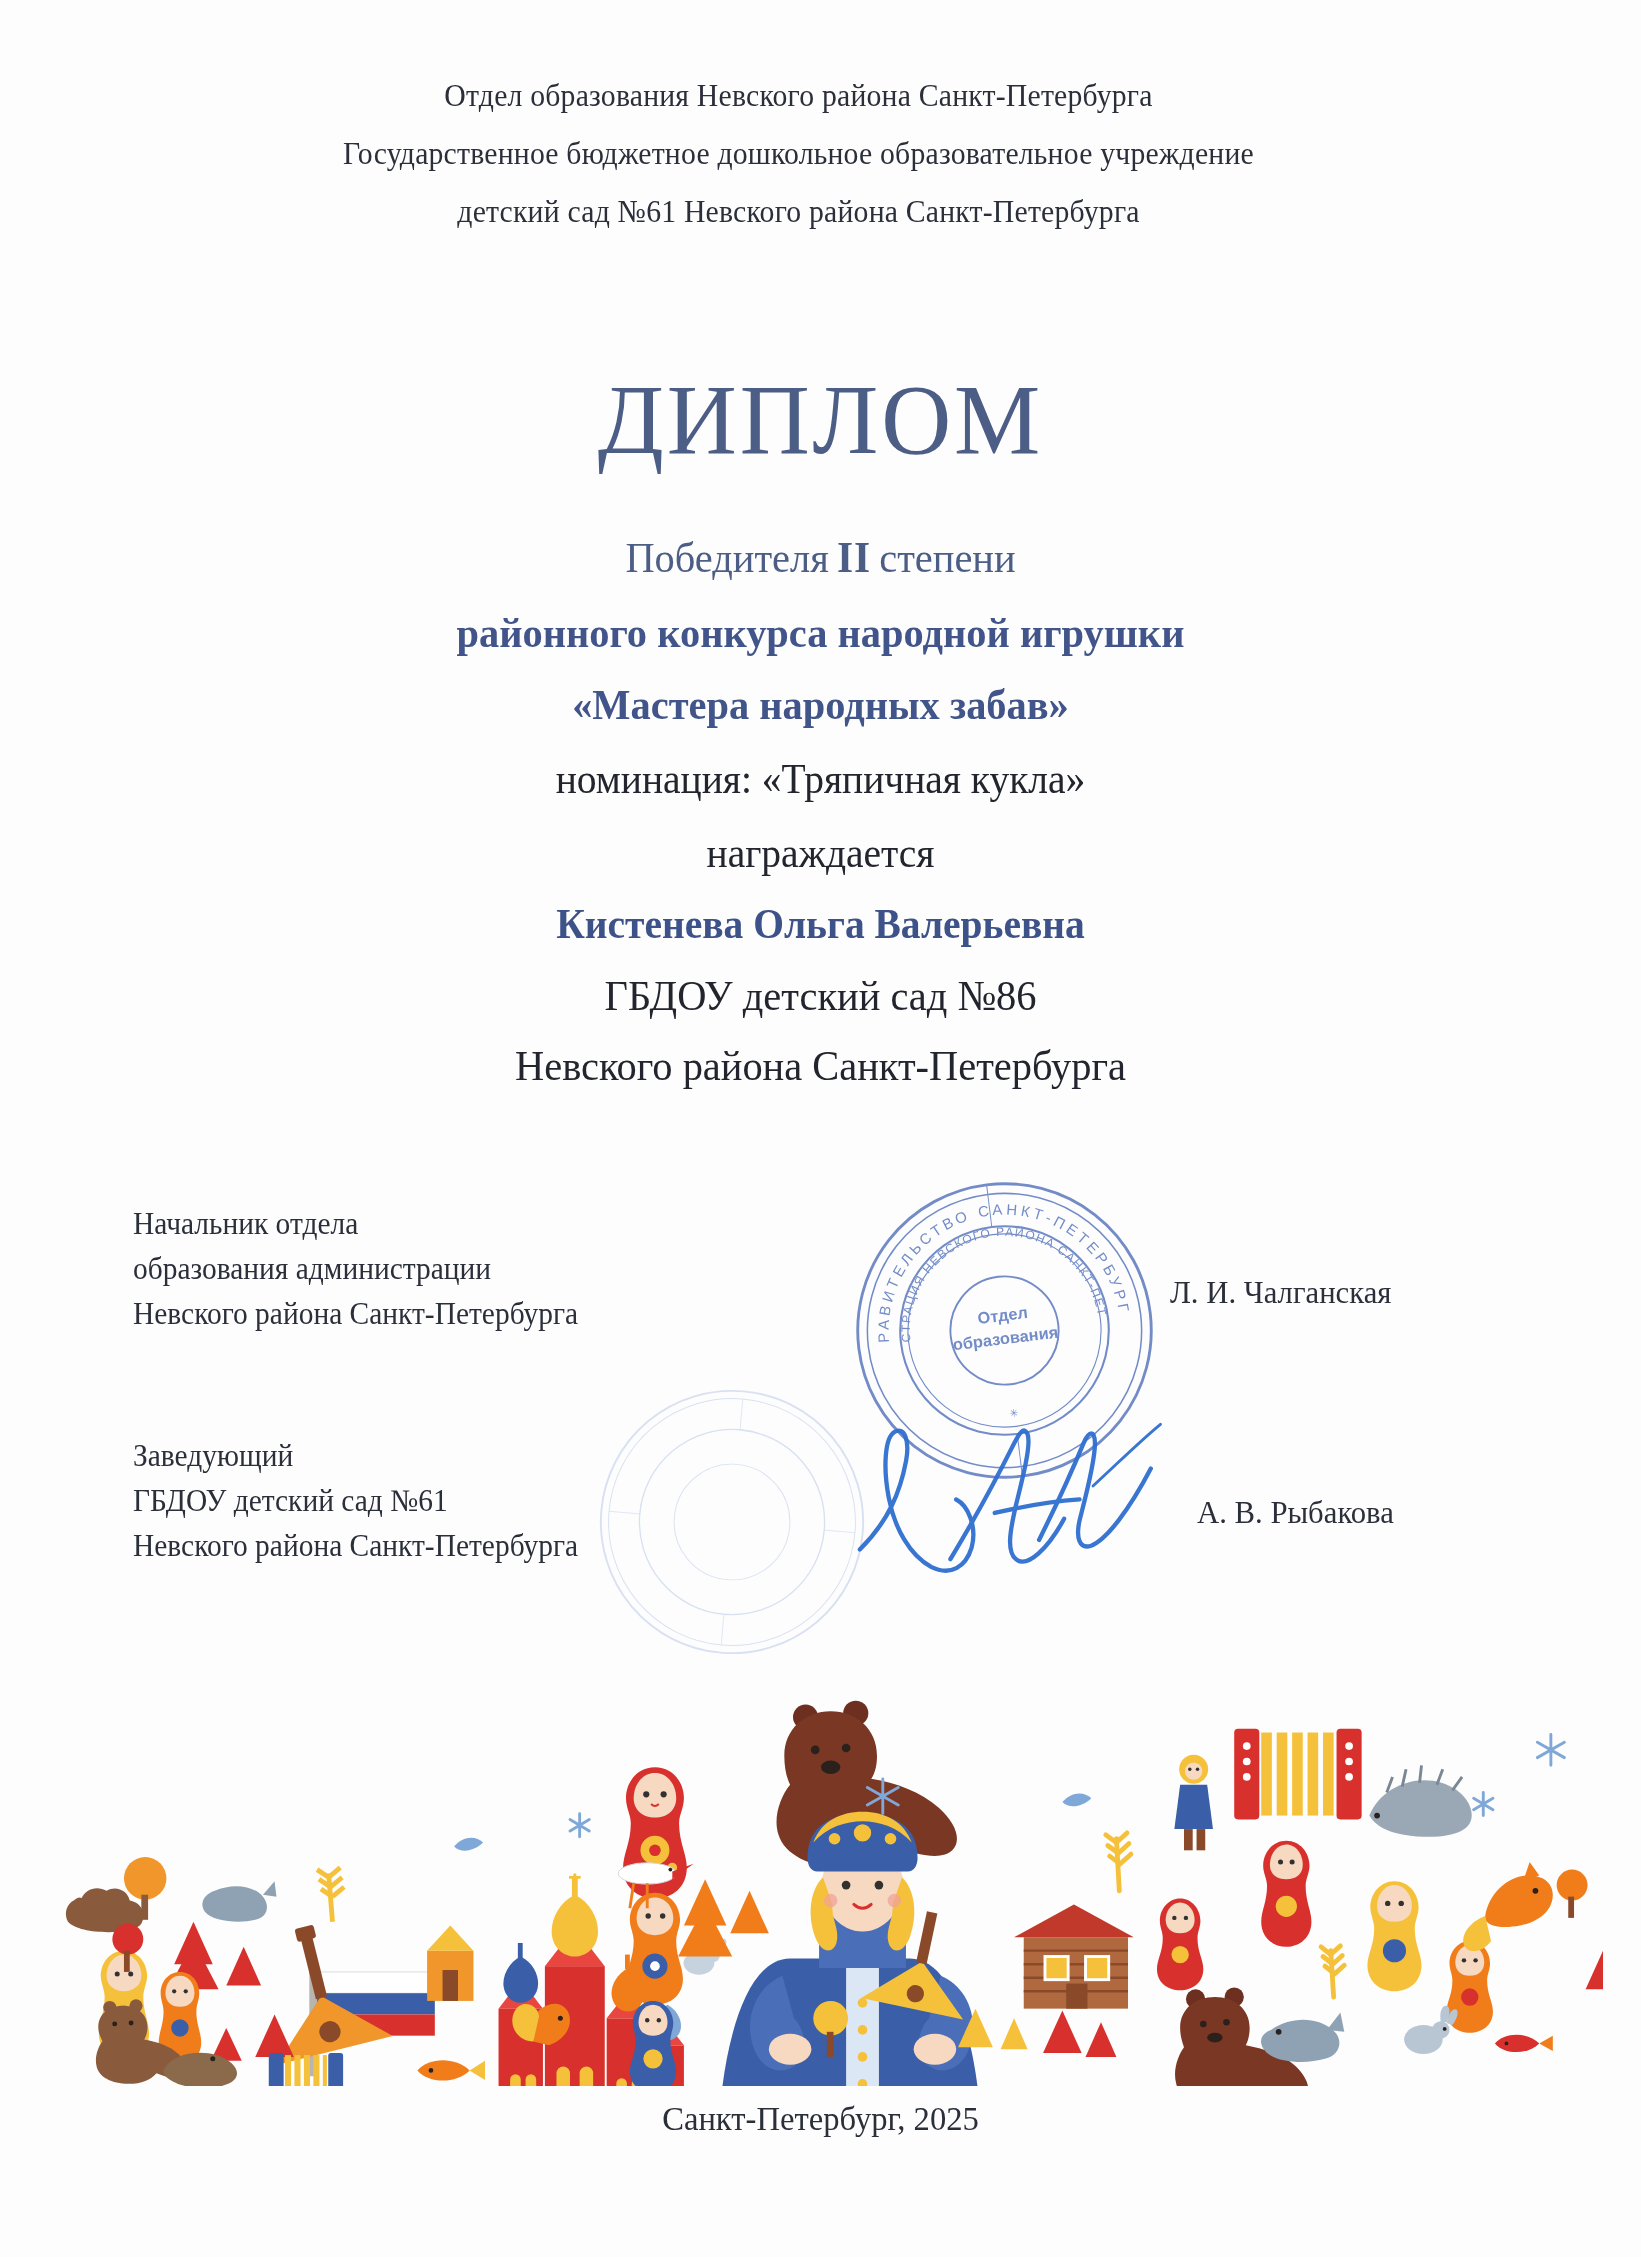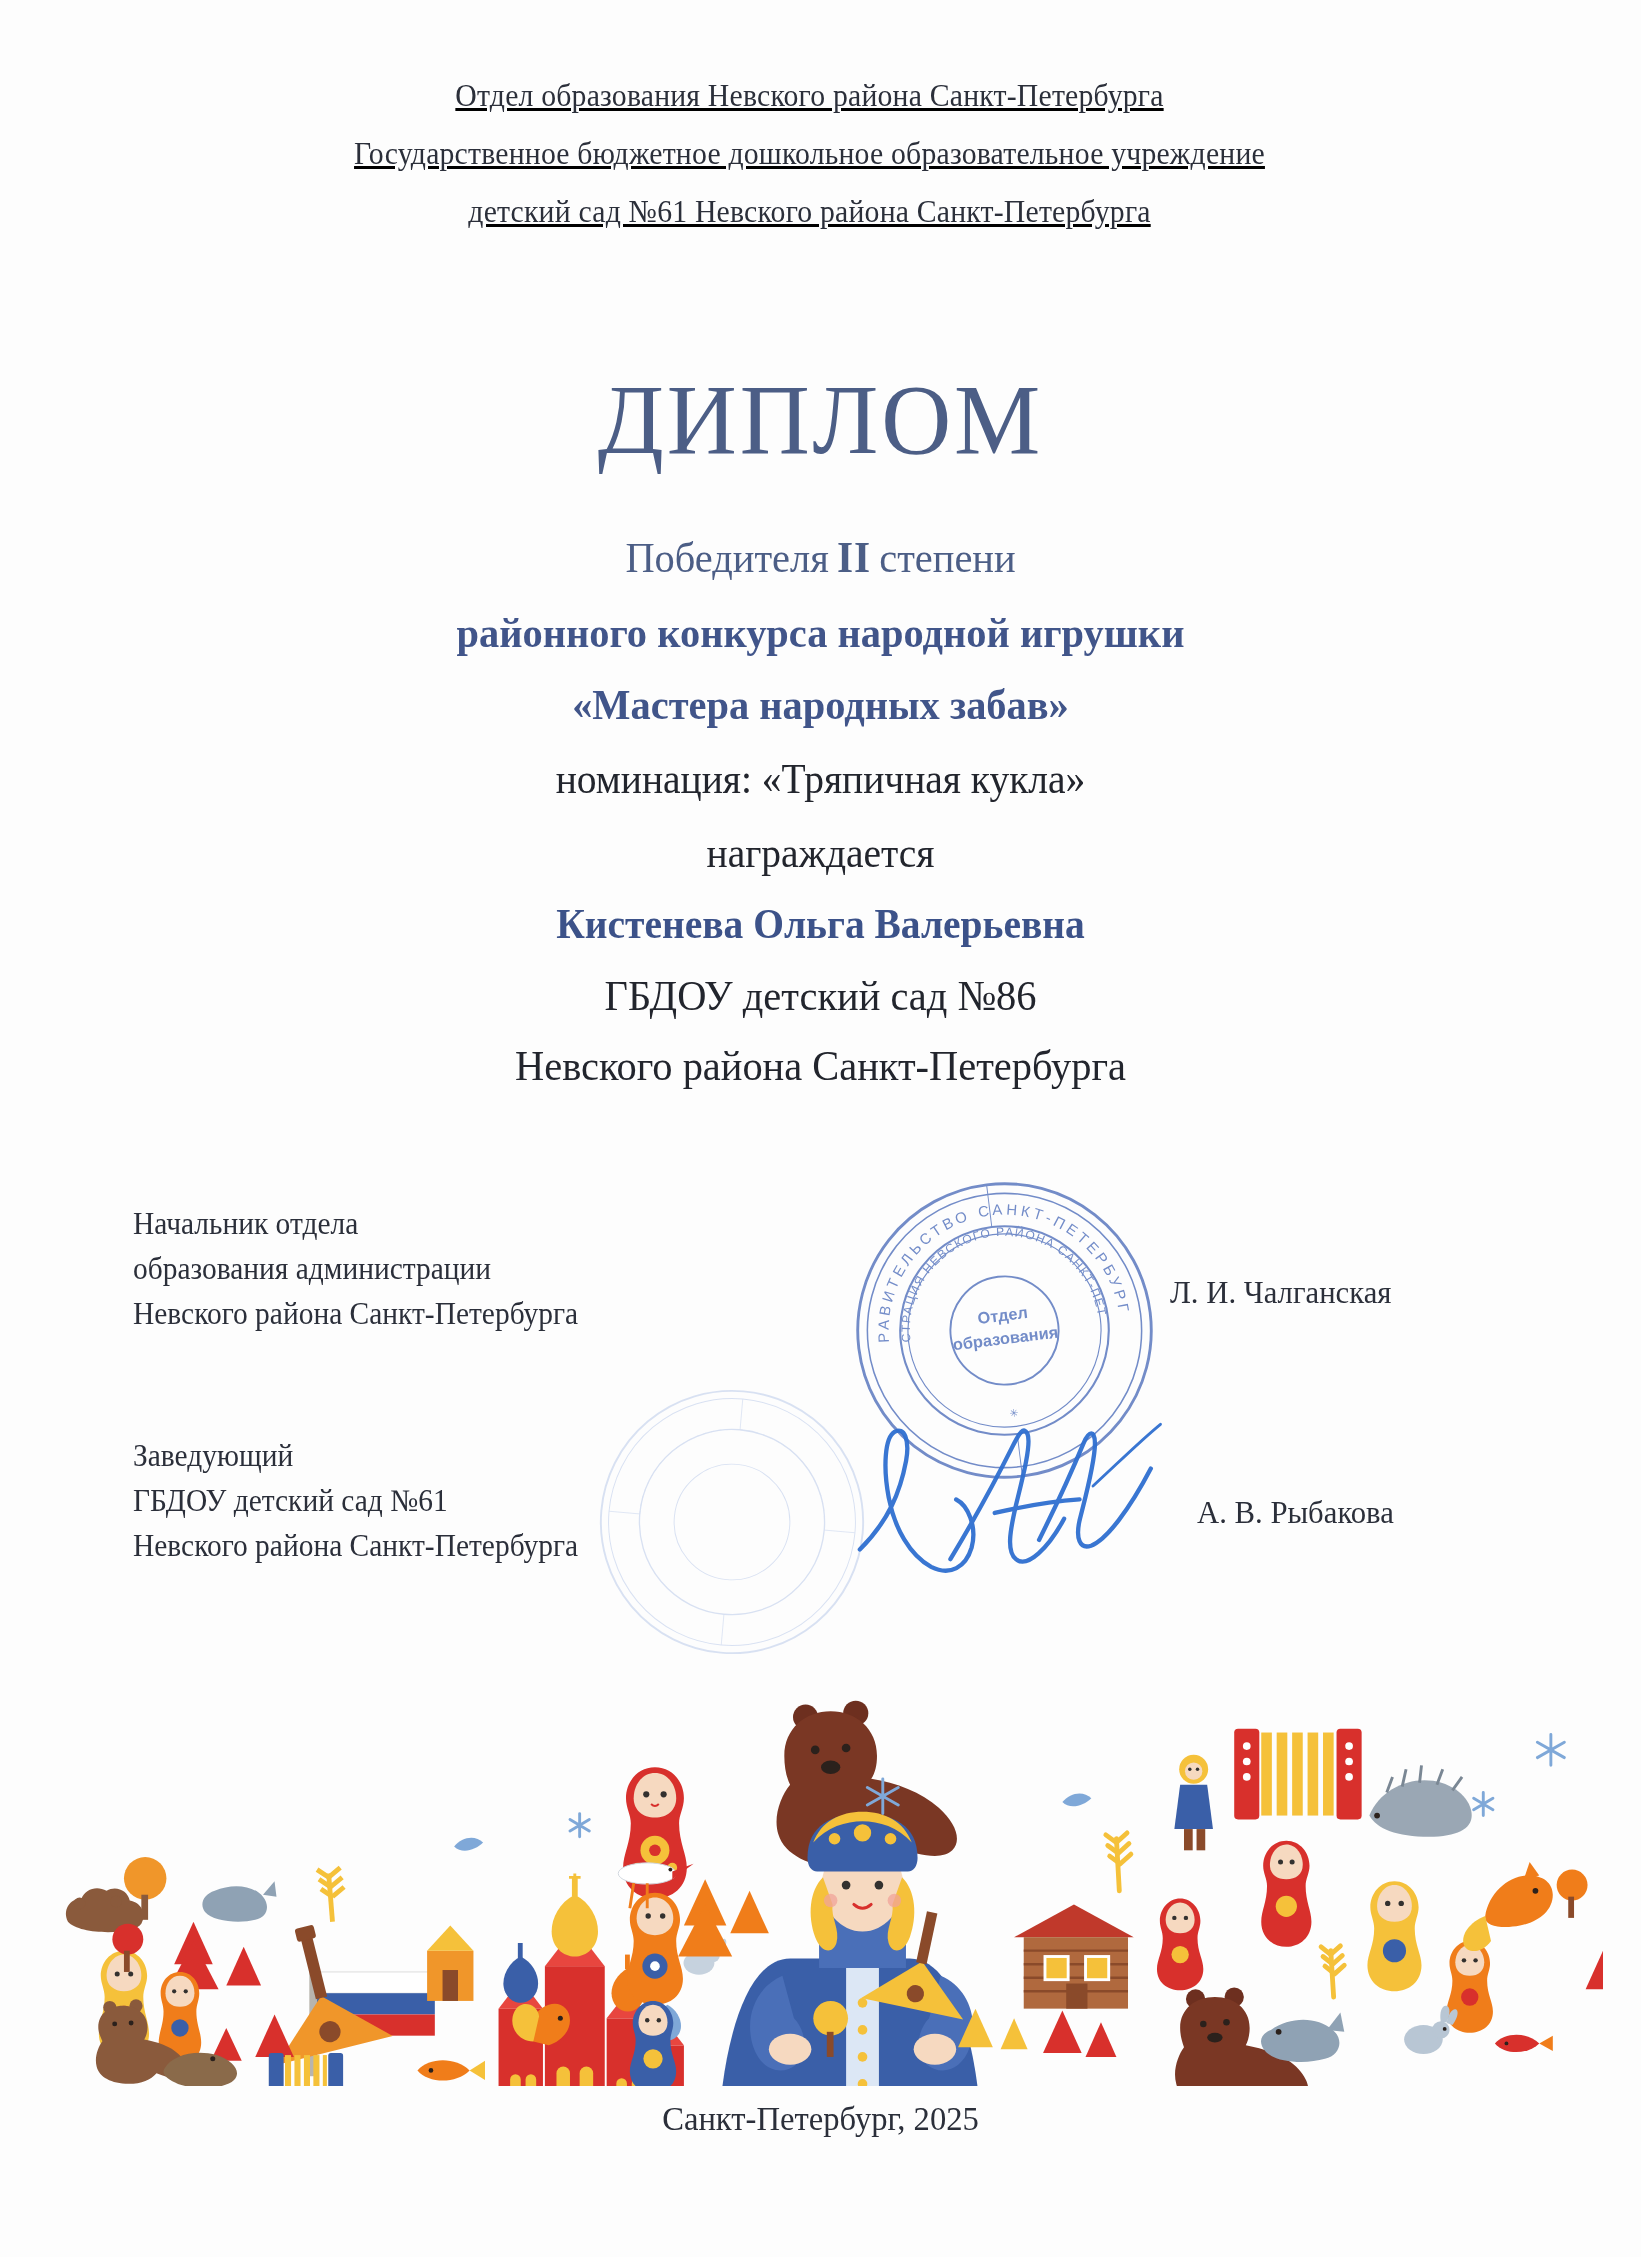--- a/index.html
+++ b/index.html
@@ -20,24 +20,23 @@
     position: relative;
     width: 1641px;
     height: 2257px;
     background: #fdfdfd;
   }
 
   
   .header {
     position: absolute;
     top: 79px;
-    left: 14px;
+    left: 3px;
     width: 1591px;
     text-align: center;
-    text-decoration: underline;
   }
   .header-line {
     font-family: "Liberation Serif", "DejaVu Serif", serif;
     font-size: 32px;
     letter-spacing: 0.2px;
     color: #2b2f3a;
     line-height: 1.0;
     margin-bottom: 26px;
     transform: scaleX(0.93);
   }

